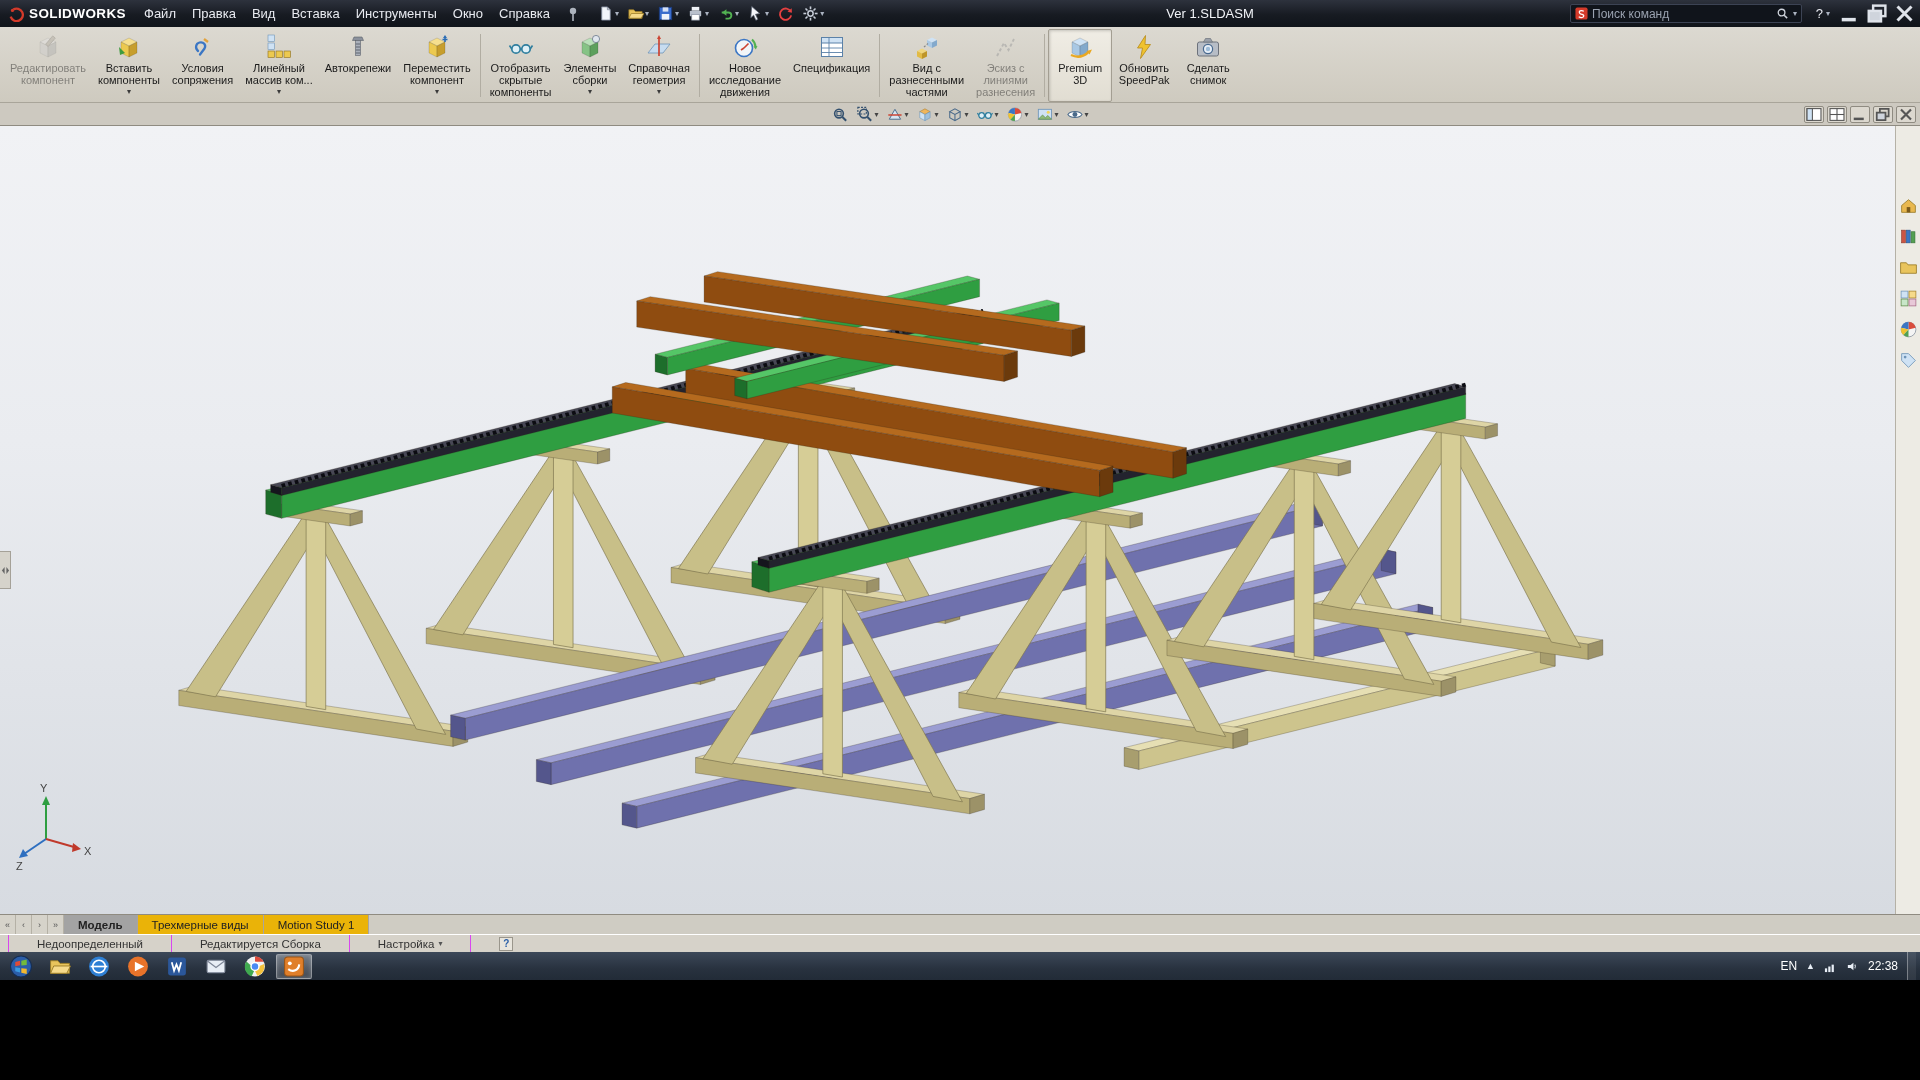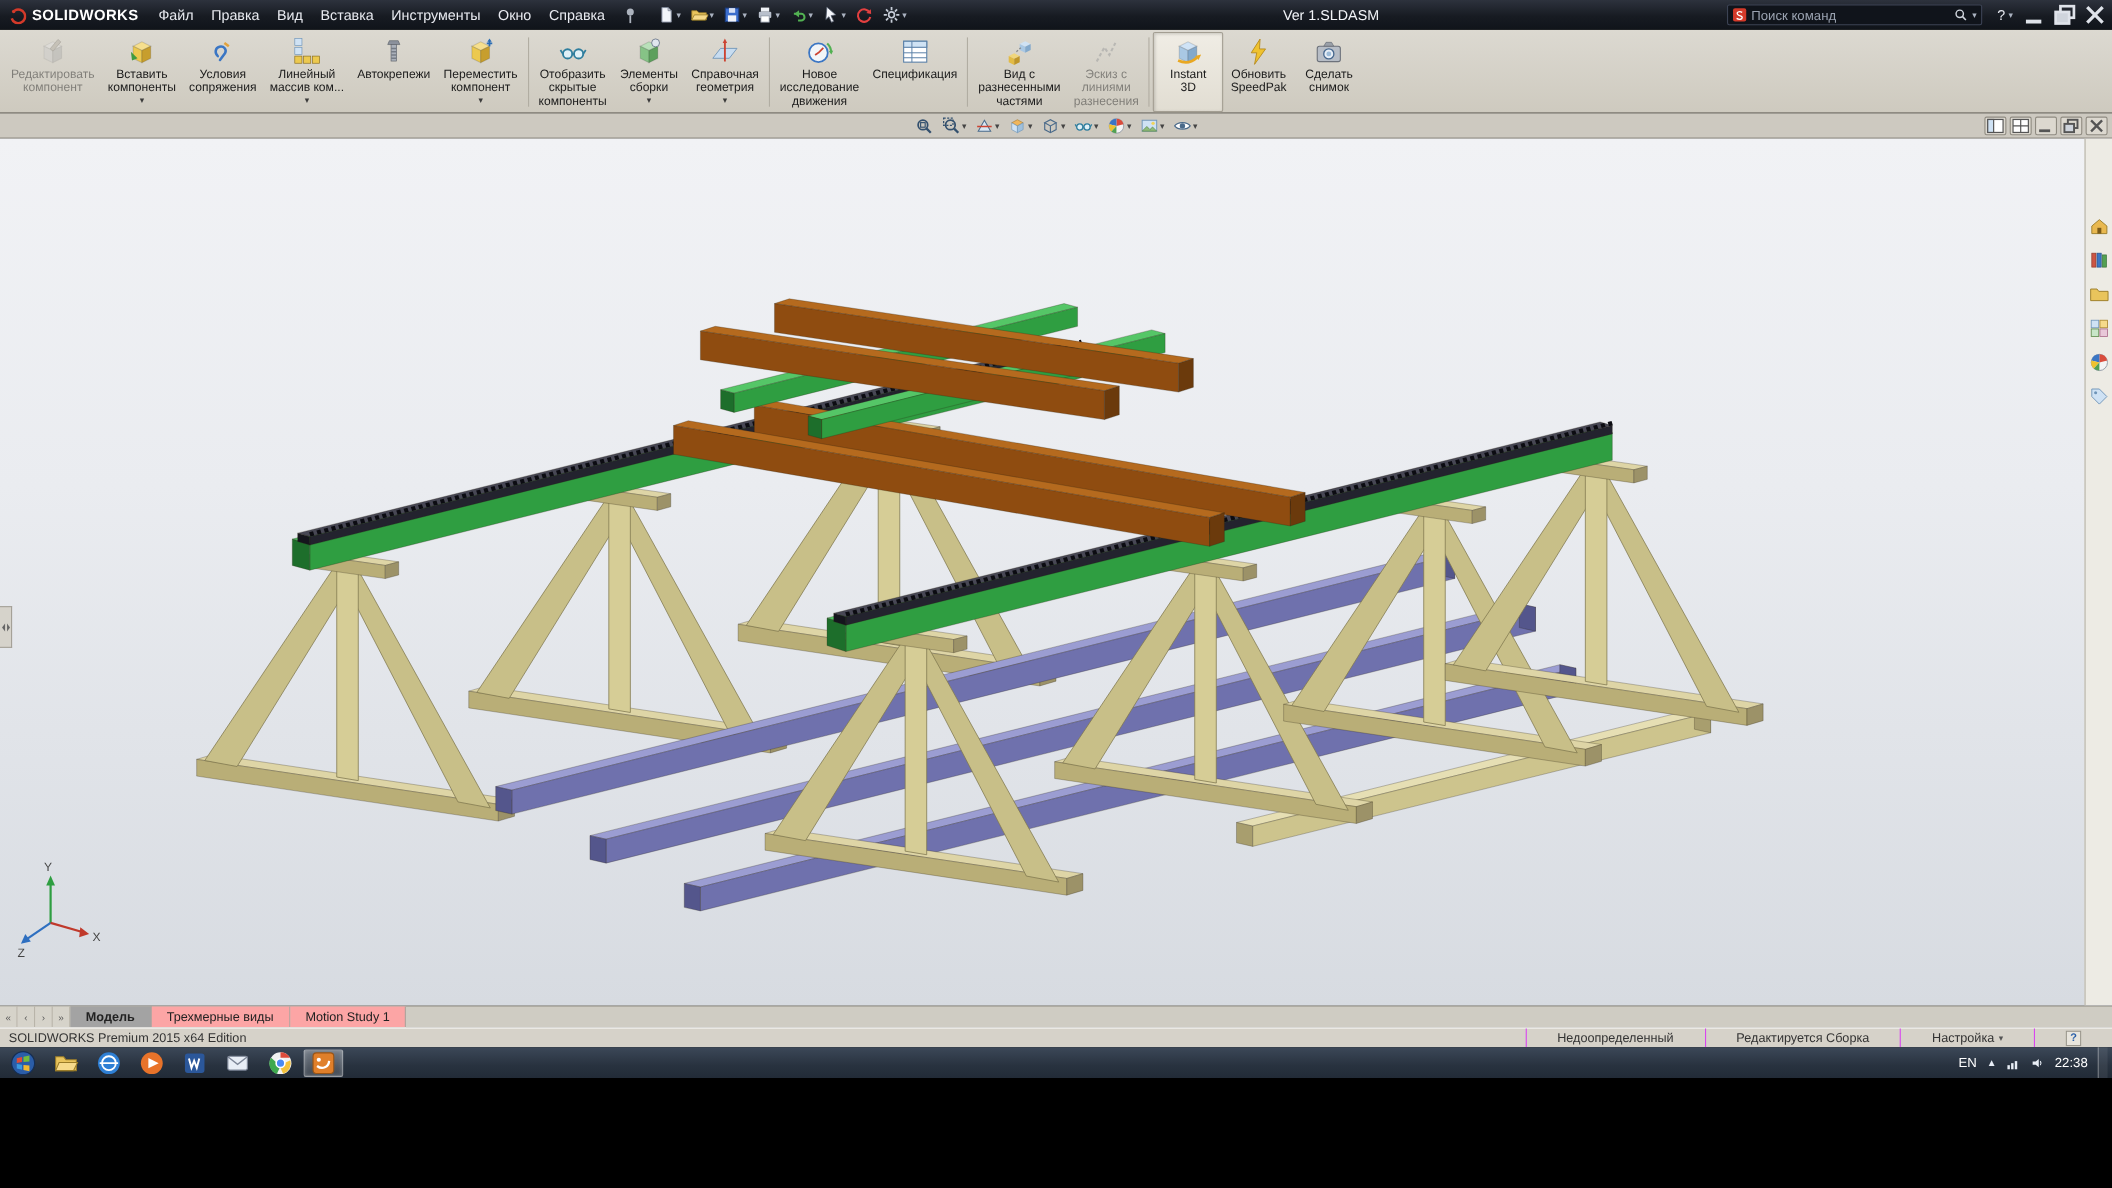--- a/index.html
+++ b/index.html
@@ -56,21 +56,21 @@
   #model{position:absolute;inset:0;width:100%;height:100%;}
   #taskpane{position:absolute;right:0;top:0;bottom:0;width:25px;background:#edebe4;border-left:1px solid #b5b1a6;display:flex;flex-direction:column;align-items:center;padding-top:70px;gap:12px;}
   .tp-item{width:19px;height:19px;display:block;}
   .tp-item svg{width:100%;height:100%;display:block;}
   #splitter{position:absolute;left:0;top:425px;width:11px;height:38px;background:#d6d3cb;border:1px solid #a5a198;border-left:none;display:flex;align-items:center;justify-content:center;}
   #triad{position:absolute;left:14px;bottom:40px;width:100px;height:95px;}
 
   
   #doctabs{height:20px;flex:none;background:#cfccc3;border-top:1px solid #8f8b81;display:flex;align-items:stretch;font-size:11.5px;}
   .dt-nav{width:16px;display:flex;align-items:center;justify-content:center;color:#555;border-right:1px solid #b5b1a6;font-size:9px;background:#d6d3ca;}
-  .dtab{padding:0 14px;border-right:1px solid #a9a59e;display:flex;align-items:center;background:#fca5a5;color:#222;white-space:nowrap;}
+  .dtab{padding:0 14px;border-right:1px solid #a9a59e;display:flex;align-items:center;background:#eab308;color:#222;white-space:nowrap;}
   .dtab.active{background:#a3a3a3;font-weight:bold;}
 
   
   #statusbar{height:18px;flex:none;background:#d6d2c9;border-top:1px solid #fff;display:flex;align-items:center;font-size:11.5px;color:#333;padding:0 0 0 8px;}
   #status-left{flex:1;}
   .status-field{padding:0 28px;border-left:1px solid #d946ef;height:100%;display:flex;align-items:center;gap:4px;white-space:nowrap;}
   .qbox{width:14px;height:14px;border:1px solid #9a968c;background:#e8e5dd;display:flex;align-items:center;justify-content:center;font-size:10px;color:#2a5fa8;font-weight:bold;}
 
   
   #taskbar{height:28px;flex:none;background:linear-gradient(#3c4858,#28323f 60%,#222b37);display:flex;align-items:center;padding:0 0 0 3px;gap:3px;}
@@ -426,21 +426,21 @@
         <div class="rbtn active">
           <span class="ric">
             <svg viewBox="0 0 26 26" style="width:100%;height:100%;display:block">
               <polygon points="5,8 13,4 21,8 13,12" fill="#cfe3f6" stroke="#00000022"></polygon>
               <polygon points="5,8 13,12 13,23 5,19" fill="#a9c8e4" stroke="#00000022"></polygon>
               <polygon points="21,8 13,12 13,23 21,19" fill="#83a9cc" stroke="#00000022"></polygon>
               <path d="M4 21c5.5 2.5 12 2 17-2.5" fill="none" stroke="#e9a822" stroke-width="2.4"></path>
               <polygon points="22.5,20.5 25,15.5 19.5,17" fill="#e9a822"></polygon>
             </svg>
           </span>
-          <span class="rlabel">Instant
+          <span class="rlabel">Premium
 3D</span>
         </div>
         <div class="rbtn">
           <span class="ric">
             <svg viewBox="0 0 26 26" style="width:100%;height:100%;display:block">
               <polygon points="14.5,1.5 6.5,14 11.5,14 9.5,24.5 19.5,10.5 14,10.5" fill="#efc22f" stroke="#b5891a" stroke-width="0.8"></polygon>
             </svg>
           </span>
           <span class="rlabel">Обновить
 SpeedPak</span>
@@ -782,21 +782,20 @@
       <div class="dt-nav">«</div>
       <div class="dt-nav">‹</div>
       <div class="dt-nav">›</div>
       <div class="dt-nav">»</div>
       <div class="dtab active">Модель</div>
       <div class="dtab">Трехмерные виды</div>
       <div class="dtab">Motion Study 1</div>
     </div>
 
   <div id="statusbar">
-    <div id="status-left">SOLIDWORKS Premium 2015 x64 Edition</div>
     <div class="status-field">Недоопределенный</div>
     <div class="status-field">Редактируется Сборка</div>
     <div class="status-field">
       <span>Настройка</span>
       <span class="ddg" style="color:#555">▾</span>
     </div>
     <div class="status-field">
       <span class="qbox">?</span>
     </div>
   </div>

